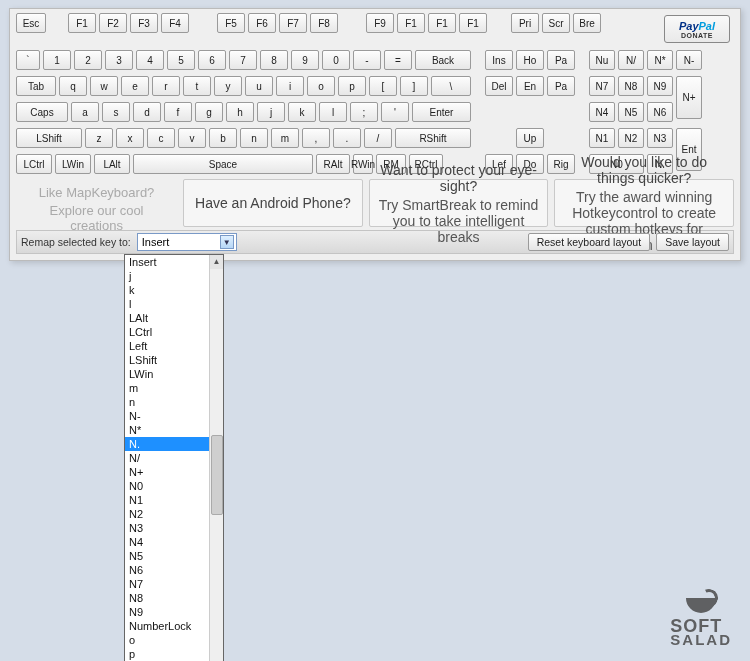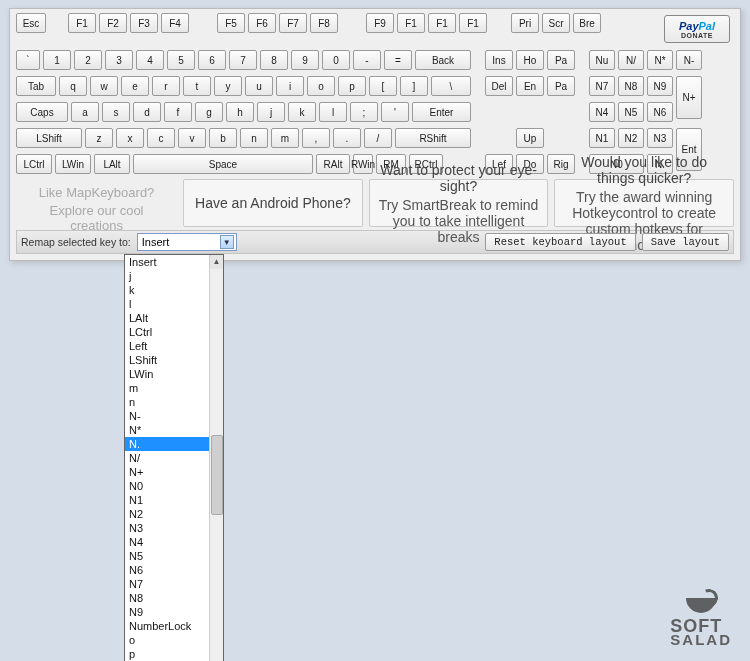--- a/index.html
+++ b/index.html
@@ -107,21 +107,21 @@
     border:1px solid #7a9ac7;
     display:flex; align-items:center; justify-content:center;
     font-size:8px; color:#335;
   }
   .rmbtn {
     background: linear-gradient(#fdfdfd,#e5e5e5);
     border:1px solid #9a9a9a;
     border-radius:2px;
     height:18px; padding:0 8px;
     display:flex; align-items:center;
-    font-size:10.5px; color:#222;font-family:Liberation Mono, monospace;
+    font-size:10.5px; color:#222;
   }
   .dropdown {
     position:absolute;
     left:124px; top:254px;
     width:100px;
     background:#fff;
     border:1px solid #666;
     z-index:50;
     font-size:11px;
   }

